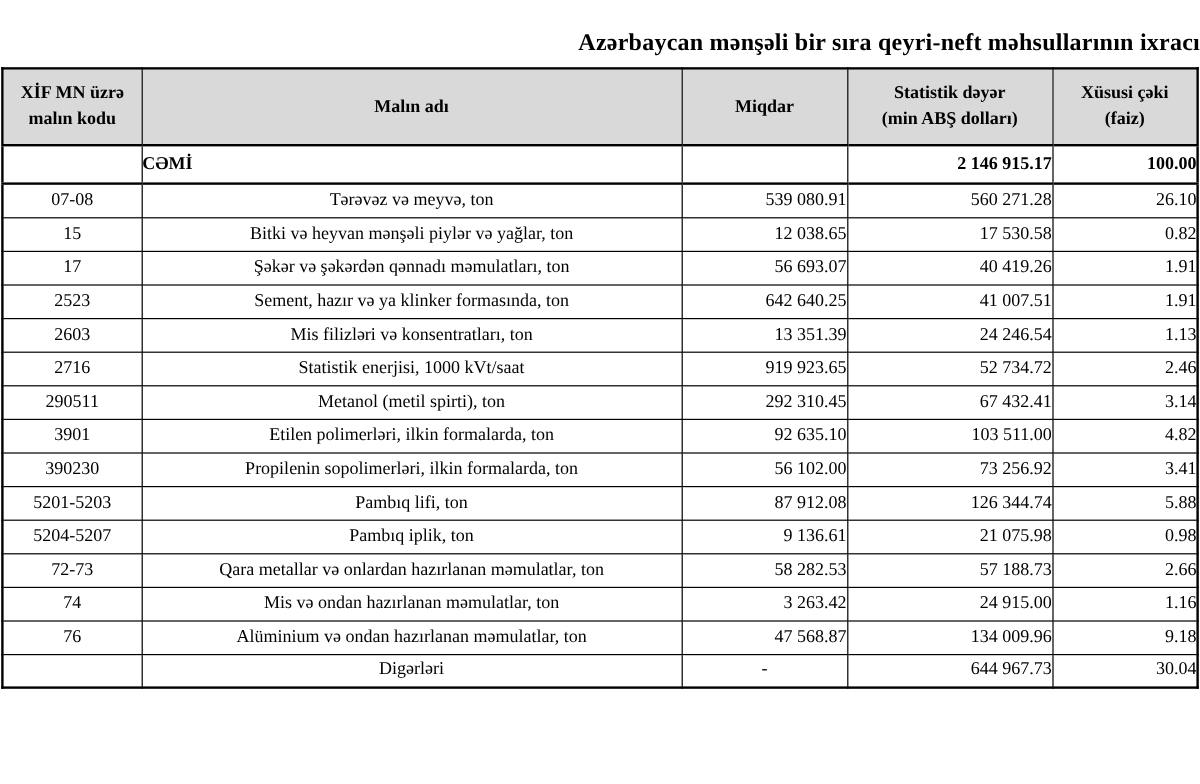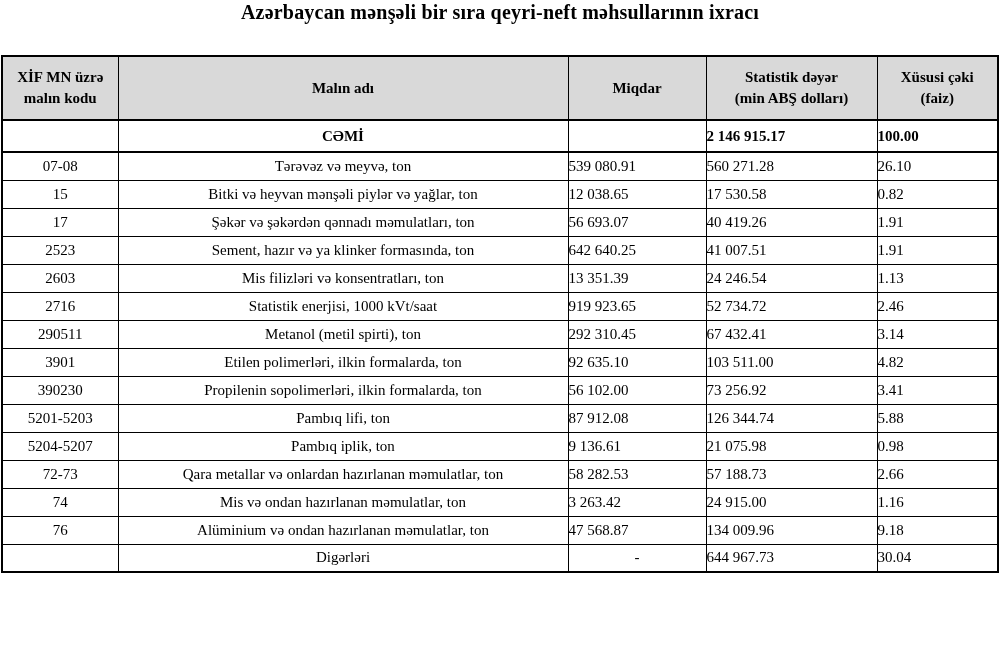--- a/index.html
+++ b/index.html
@@ -11,26 +11,26 @@
     overflow: hidden;
     font-family: "Liberation Serif", "DejaVu Serif", serif;
     color: #000;
   }
   .page {
     width: 1000px;
     height: 653px;
     position: relative;
   }
   .page-title {
-    text-align: center;
+    text-align: right;
     font-size: 20px;
     font-weight: bold;
     line-height: 24px;
-    padding-top: 0;
-    margin: 0 0 31px 0;
+    padding-top: 24px;
+    margin: 0 0 8px 0;
     letter-spacing: 0.2px;
   }
   table.exports {
     border-collapse: collapse;
     table-layout: fixed;
     width: 996px;
     margin: 0 auto;
     border: 2.5px solid #000;
   }
   table.exports th,
@@ -58,24 +58,24 @@
   }
   td.c-code {
     text-align: center;
     padding-left: 15px;
   }
   td.c-name {
     text-align: center;
     padding-left: 15px;
   }
   td.c-name-center {
-    text-align: center;
     margin-top: 48px;
   }
   td.c-num {
+    text-align: right;
     padding-right: 17px;
   }
   td.c-dash {
     text-align: center;
   }
 </style>
 </head>
 <body>
 
 <div class="page">

